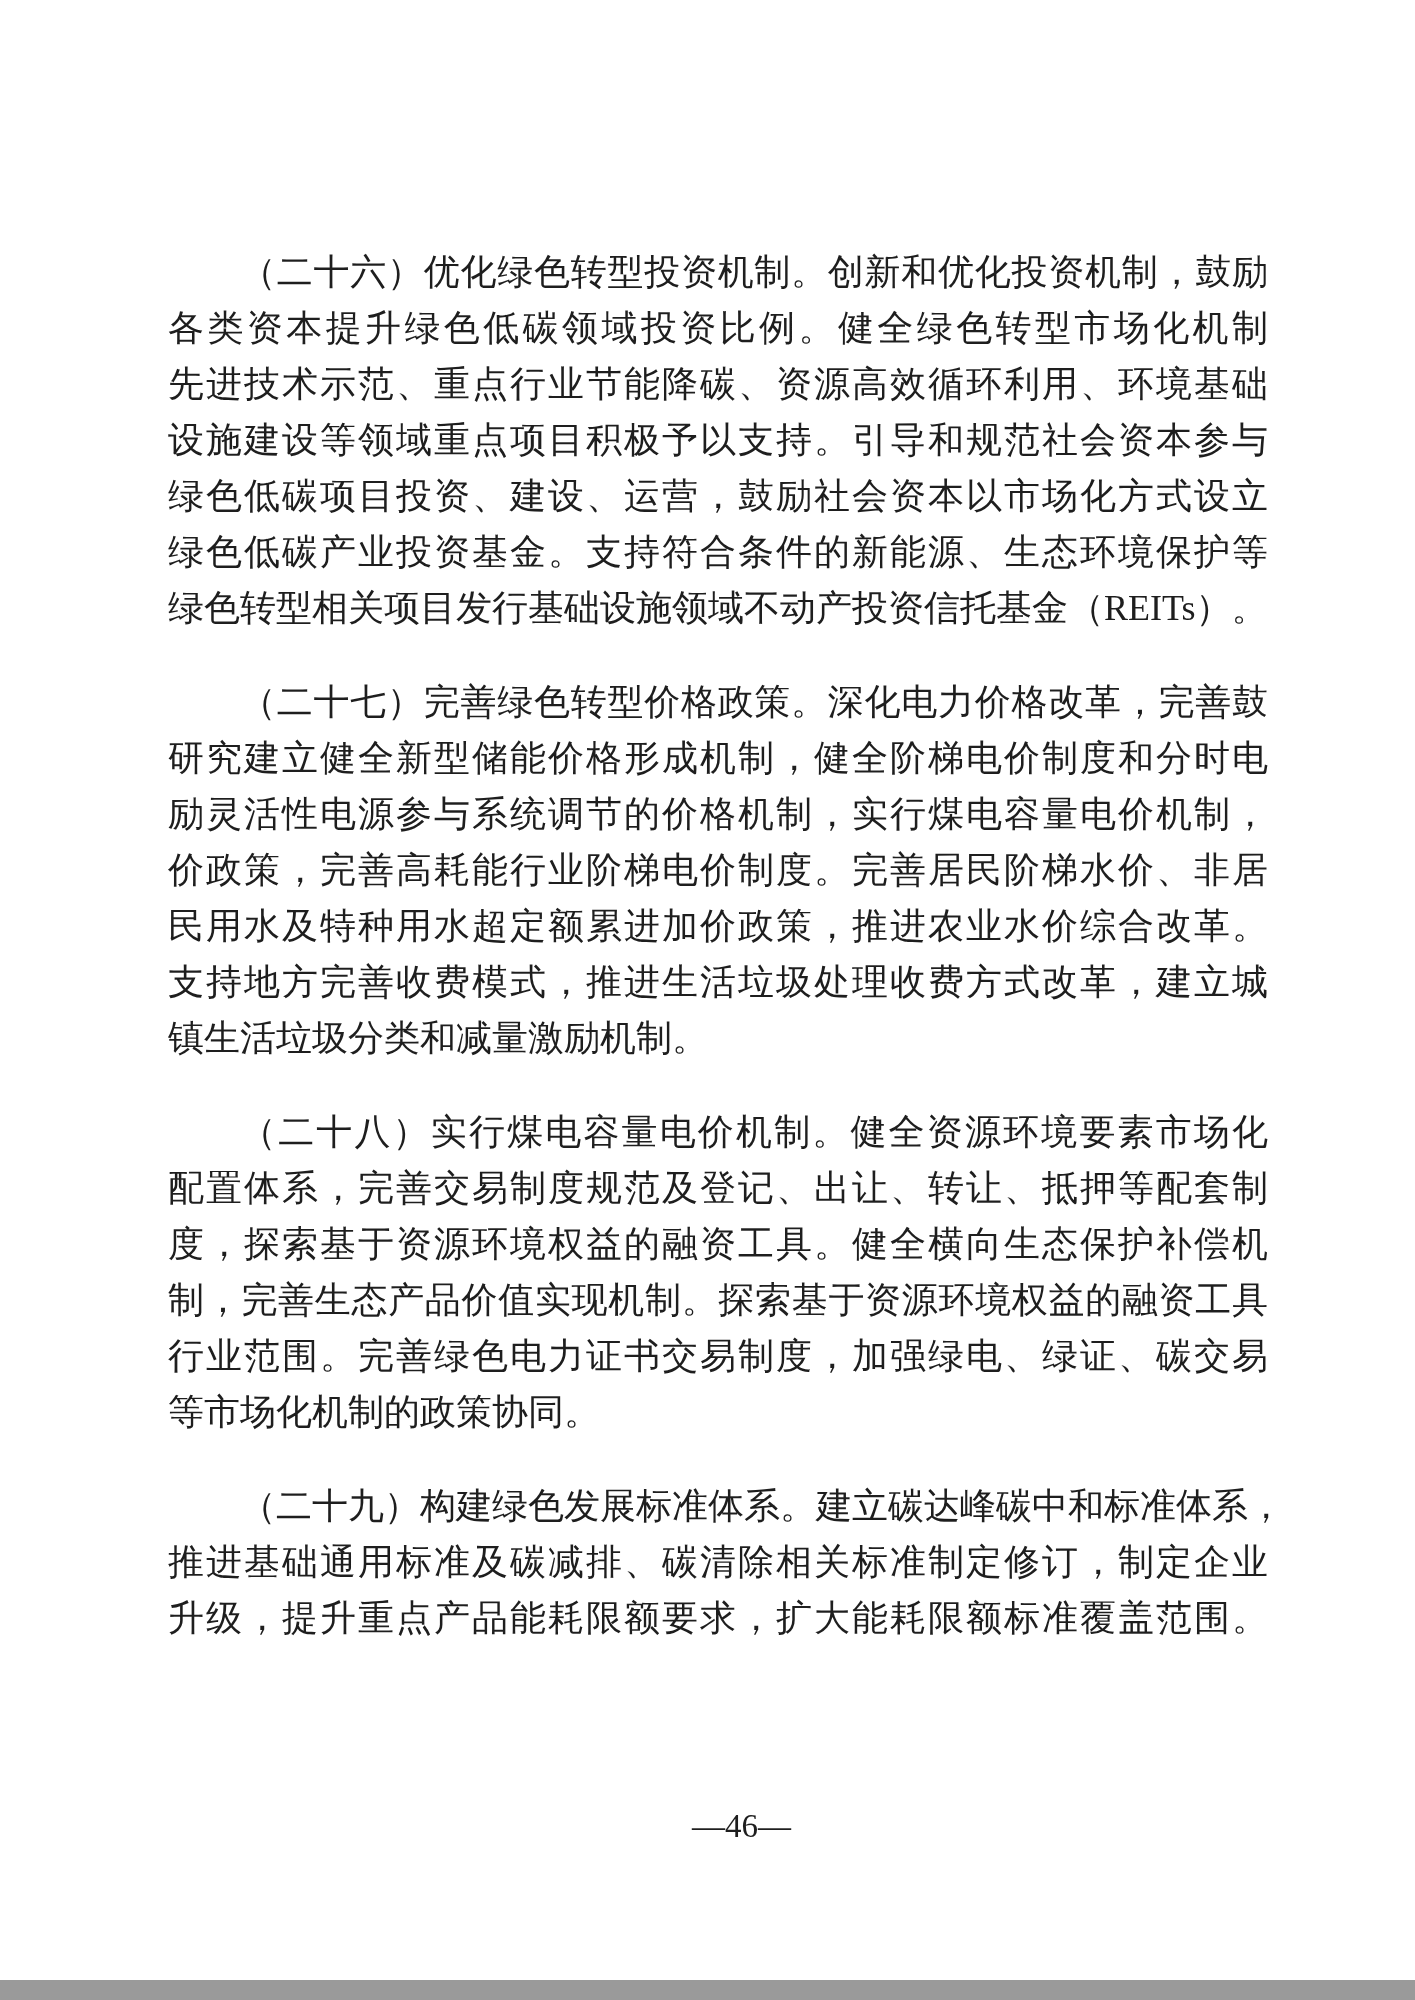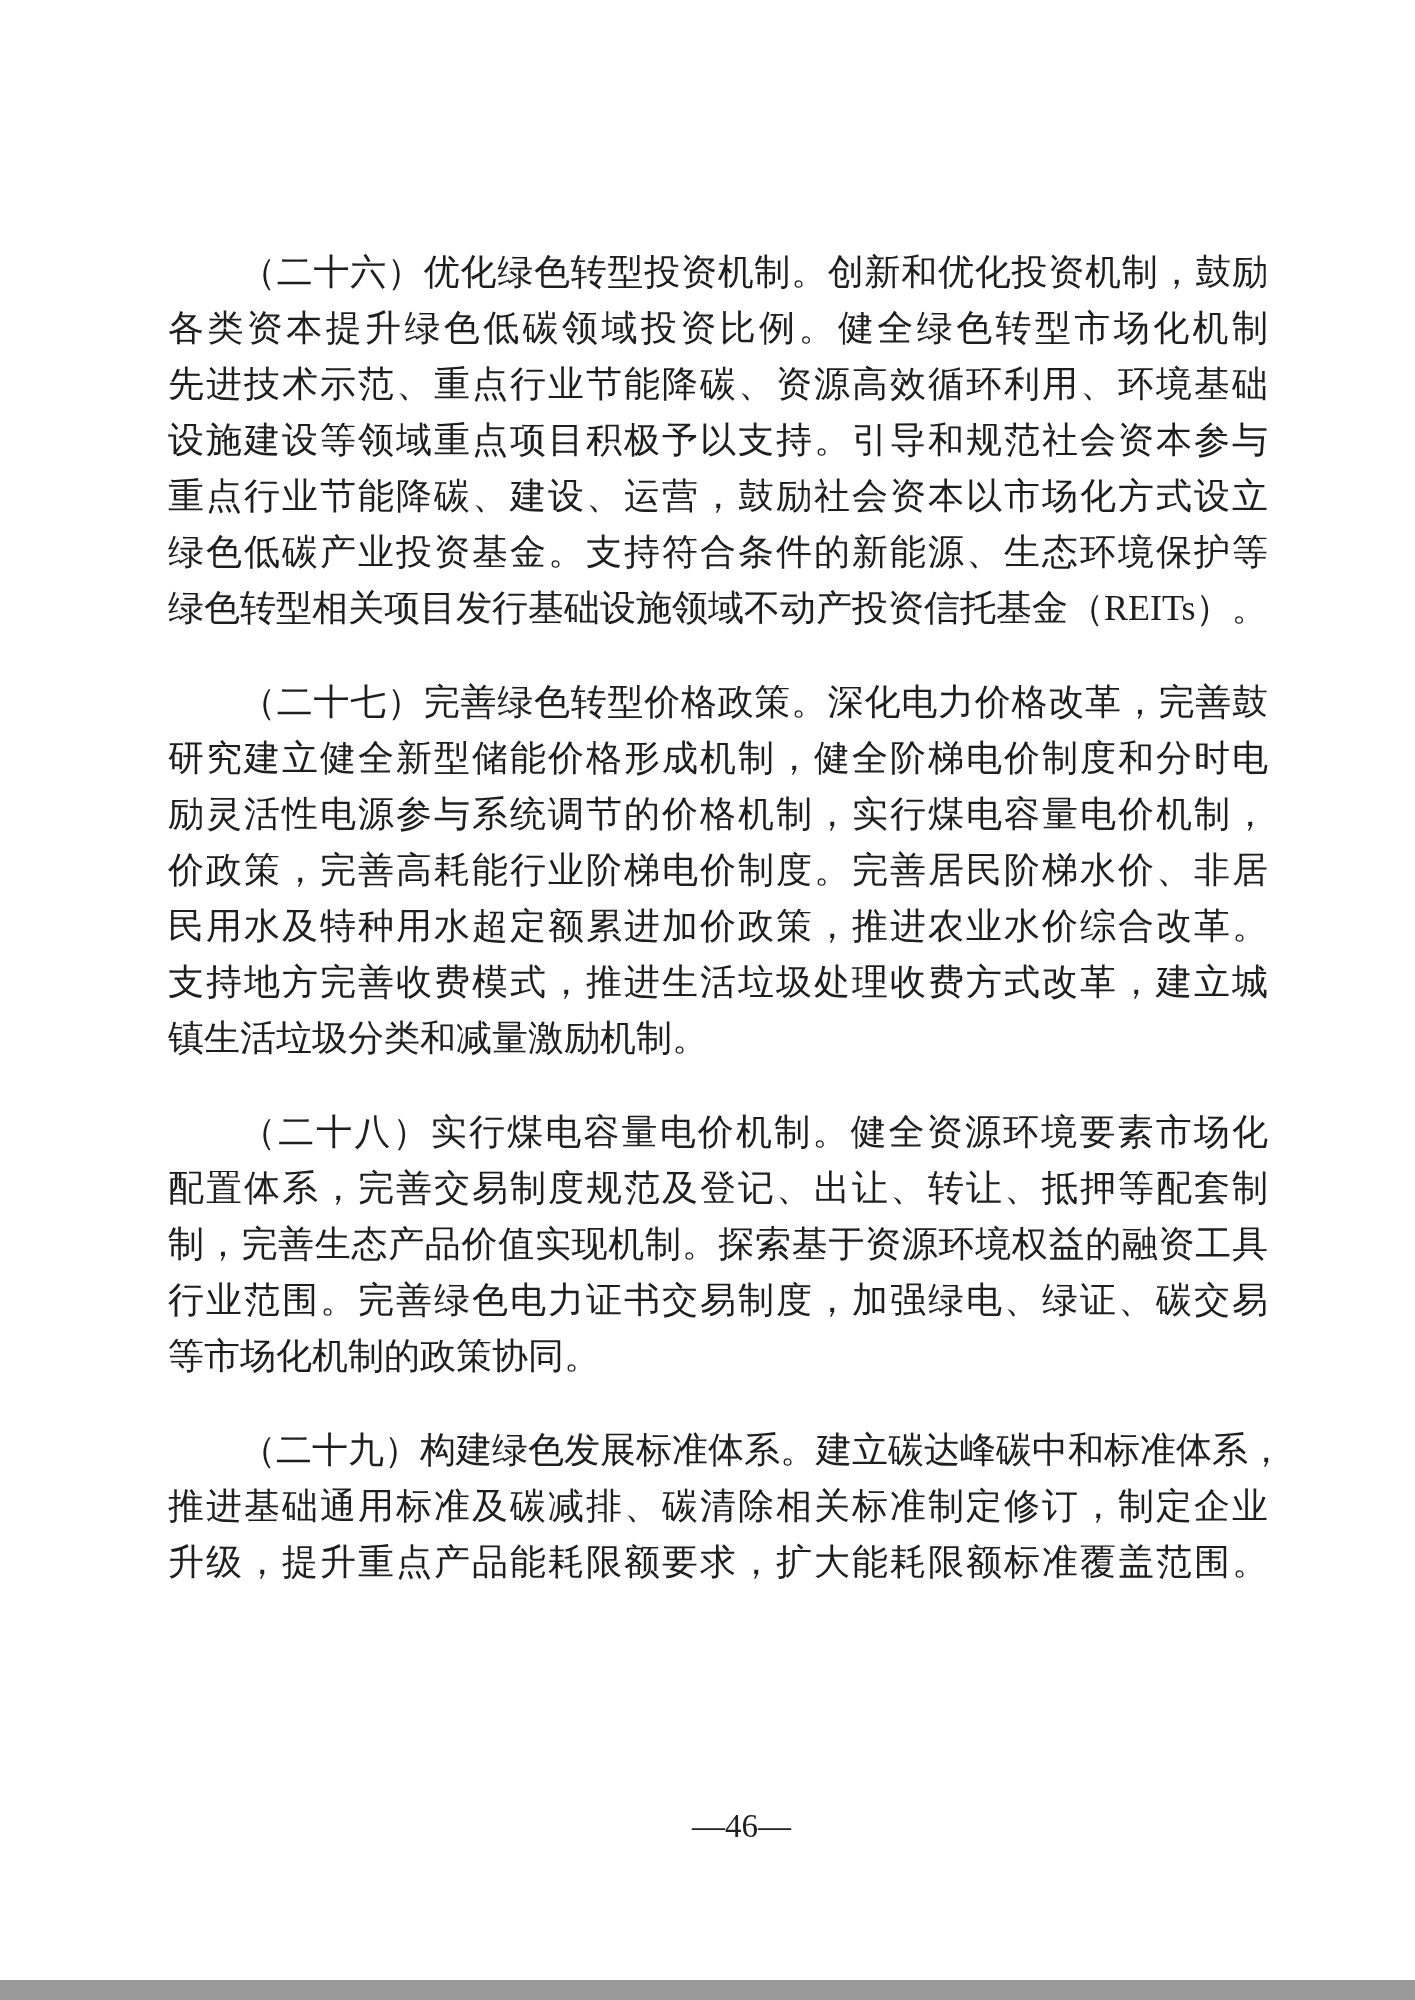--- a/index.html
+++ b/index.html
@@ -49,38 +49,39 @@
 <body>
 
 <div class="page">
   <div class="content">
 
     <div class="para">
       <div class="line first">（二十六）优化绿色转型投资机制。创新和优化投资机制，鼓励</div>
       <div class="line">各类资本提升绿色低碳领域投资比例。健全绿色转型市场化机制</div>
       <div class="line">先进技术示范、重点行业节能降碳、资源高效循环利用、环境基础</div>
       <div class="line">设施建设等领域重点项目积极予以支持。引导和规范社会资本参与</div>
-      <div class="line">重点行业节能降碳、建设、运营，鼓励社会资本以市场化方式设立</div>
+      <div class="line">绿色低碳项目投资、建设、运营，鼓励社会资本以市场化方式设立</div>
       <div class="line">绿色低碳产业投资基金。支持符合条件的新能源、生态环境保护等</div>
       <div class="line end">绿色转型相关项目发行基础设施领域不动产投资信托基金（REITs）。</div>
     </div>
 
     <div class="para">
       <div class="line first">（二十七）完善绿色转型价格政策。深化电力价格改革，完善鼓</div>
       <div class="line">研究建立健全新型储能价格形成机制，健全阶梯电价制度和分时电</div>
       <div class="line">励灵活性电源参与系统调节的价格机制，实行煤电容量电价机制，</div>
       <div class="line">价政策，完善高耗能行业阶梯电价制度。完善居民阶梯水价、非居</div>
       <div class="line">民用水及特种用水超定额累进加价政策，推进农业水价综合改革。</div>
       <div class="line">支持地方完善收费模式，推进生活垃圾处理收费方式改革，建立城</div>
       <div class="line end">镇生活垃圾分类和减量激励机制。</div>
     </div>
 
     <div class="para">
       <div class="line first">（二十八）实行煤电容量电价机制。健全资源环境要素市场化</div>
       <div class="line">配置体系，完善交易制度规范及登记、出让、转让、抵押等配套制</div>
+      <div class="line">度，探索基于资源环境权益的融资工具。健全横向生态保护补偿机</div>
       <div class="line">制，完善生态产品价值实现机制。探索基于资源环境权益的融资工具</div>
       <div class="line">行业范围。完善绿色电力证书交易制度，加强绿电、绿证、碳交易</div>
       <div class="line end">等市场化机制的政策协同。</div>
     </div>
 
     <div class="para">
       <div class="line first">（二十九）构建绿色发展标准体系。建立碳达峰碳中和标准体系，</div>
       <div class="line">推进基础通用标准及碳减排、碳清除相关标准制定修订，制定企业</div>
       <div class="line">升级，提升重点产品能耗限额要求，扩大能耗限额标准覆盖范围。</div>
     </div>

